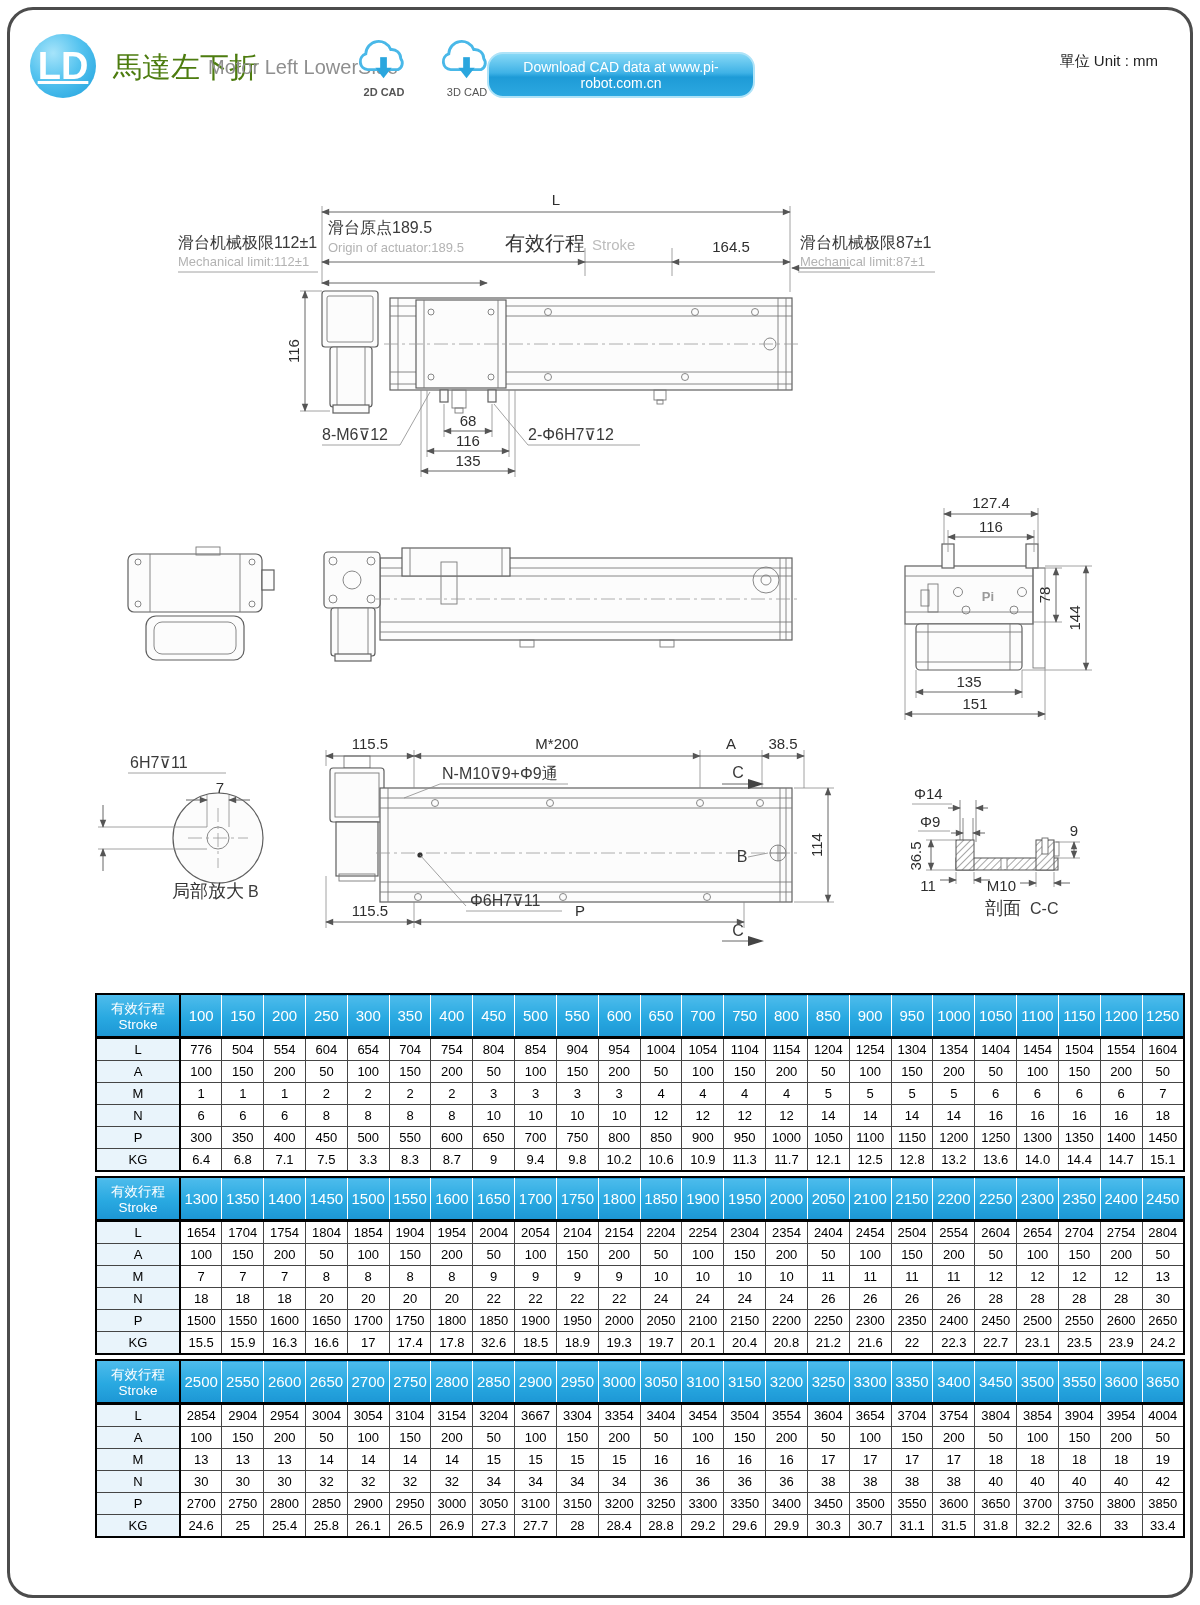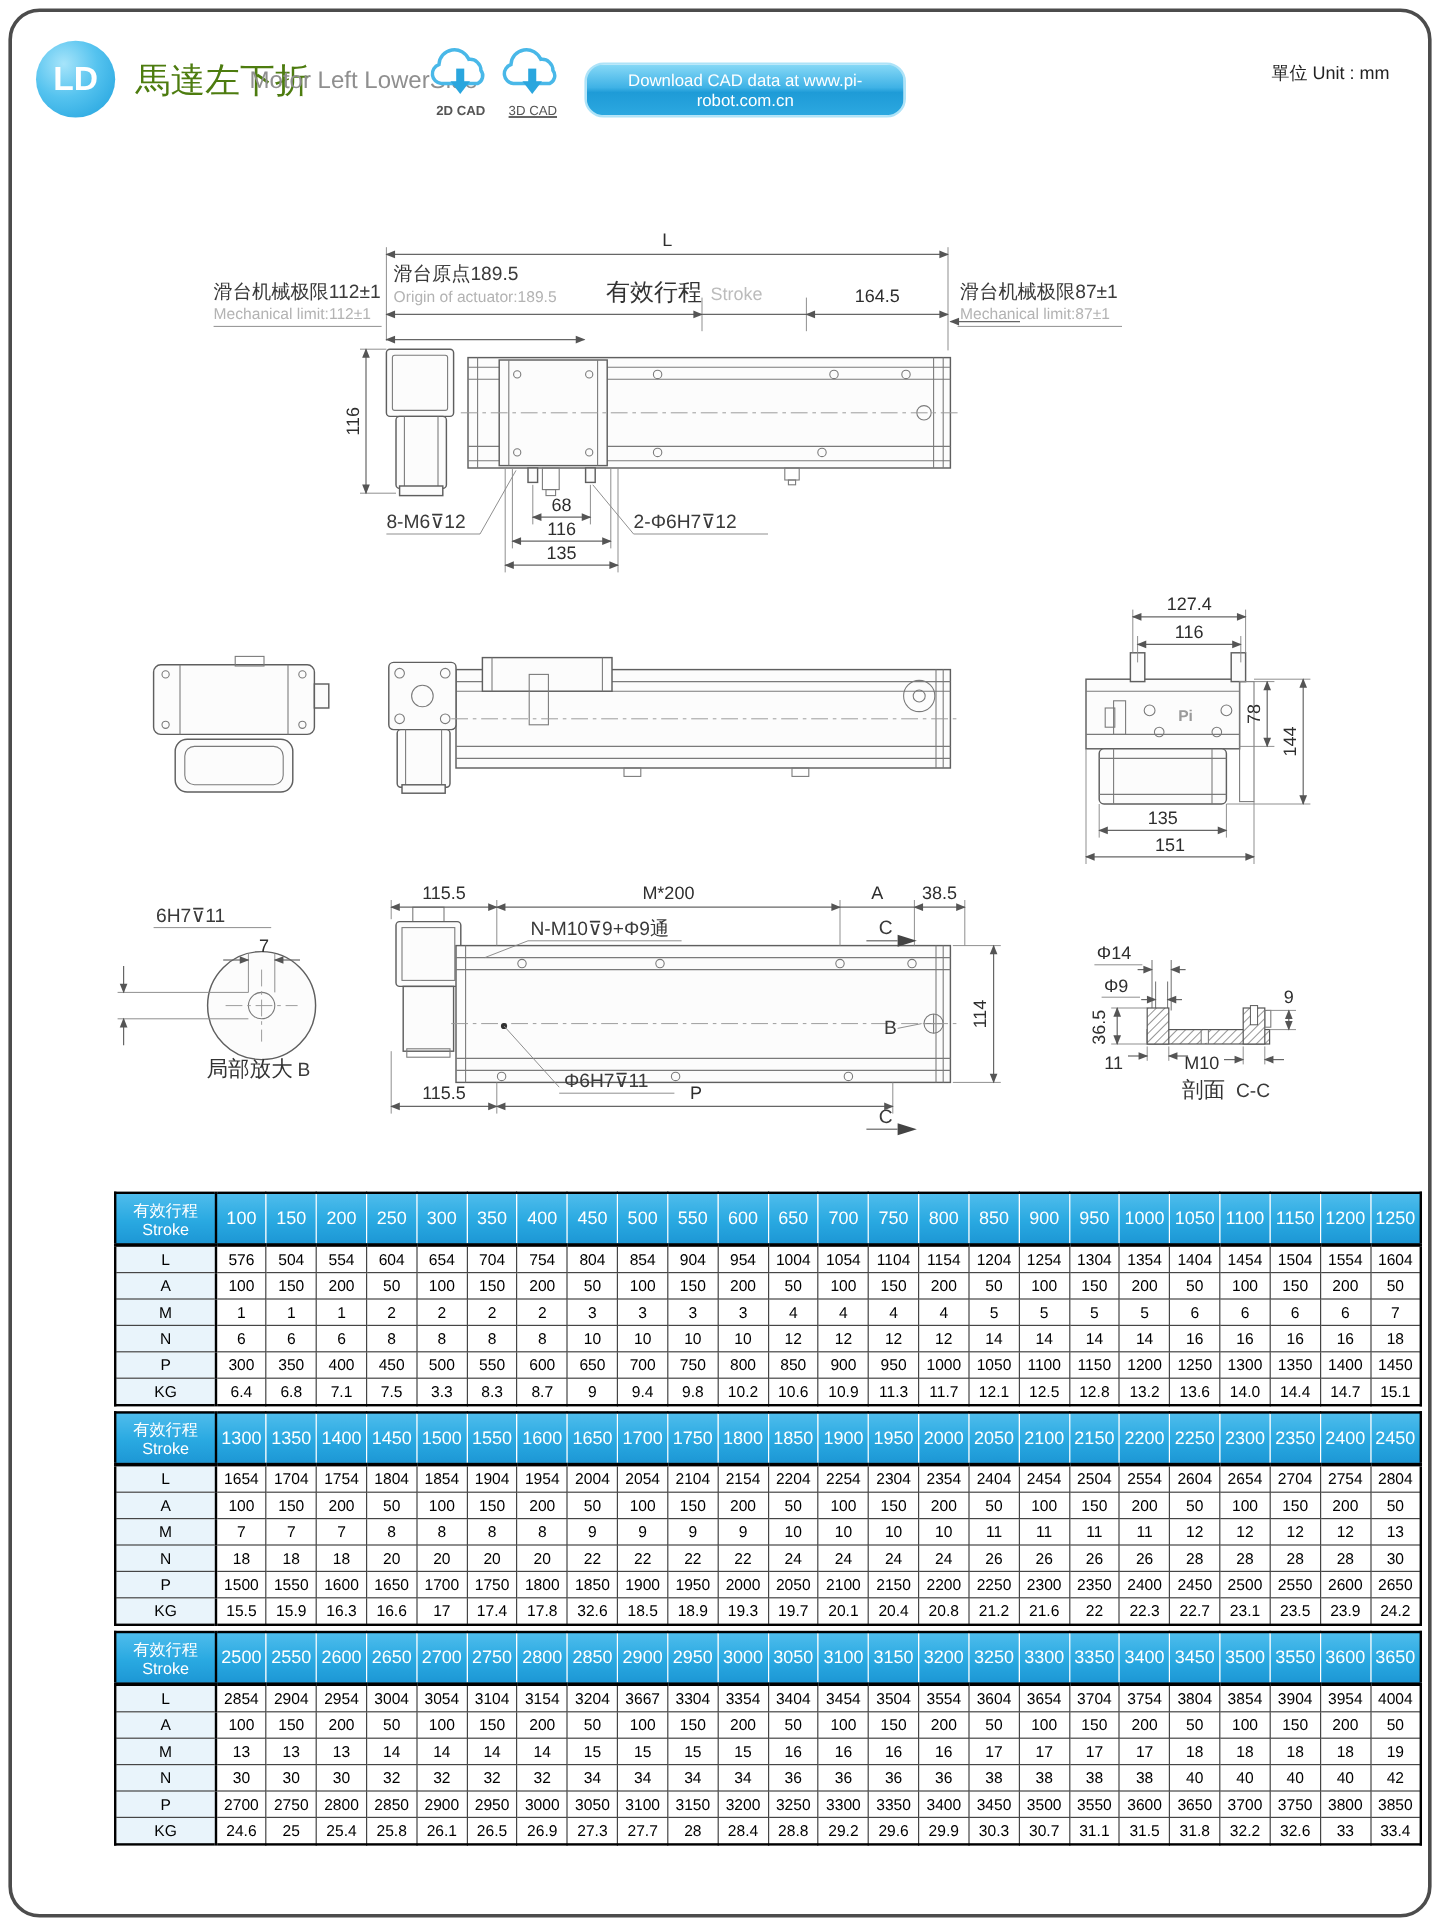--- a/index.html
+++ b/index.html
@@ -2,26 +2,26 @@
 <html><head>
 <meta charset="utf-8">
 <style>
   html,body{margin:0;padding:0;background:#fff;}
   body{font-family:"Liberation Sans",sans-serif;}
   .page{position:relative;width:1200px;height:1605px;background:#fff;overflow:hidden;}
   .frame{position:absolute;inset:7px;border:3px solid #4c4c4c;border-radius:26px;pointer-events:none;}
   
   .badge{position:absolute;left:30px;top:34px;width:66px;height:64px;border-radius:50%;
     background:radial-gradient(circle at 35% 30%, #a6e4fa, #55c3ef 45%, #1c9fdc 100%);
-    color:#fff;font-size:28px;font-weight:bold;display:flex;align-items:center;justify-content:center;}
+    color:#fff;font-size:38px;font-weight:bold;display:flex;align-items:center;justify-content:center;text-decoration:underline;}
   .title-zh{position:absolute;left:113px;top:48px;font-size:29px;color:#4d7c0f;text-align:right;}
   .title-en{position:absolute;left:208px;top:56px;font-size:20px;color:#8f8f8f;}
   .cad{position:absolute;top:38px;width:58px;text-align:center;cursor:pointer;}
   .cad-2d{left:355px;font-weight:bold;}
-  .cad-3d{left:415px;text-decoration:underline;}
+  .cad-3d{left:438px;}
   .cad .lbl{display:block;margin-top:-2px;font-size:11px;color:#555;}
   .dl-btn{position:absolute;left:487px;top:52px;width:268px;height:46px;border-radius:16px;
     border:2px solid #aee3f8;color:#fff;font-size:14px;
     background:linear-gradient(180deg,#86d8f6 0%,#3fb2e6 45%,#1e9bd7 55%,#2ca8e0 100%);
     font-family:"Liberation Sans",sans-serif;cursor:pointer;}
   .unit{position:absolute;right:42px;top:52px;font-size:15px;color:#222;}
   
   .drawings{position:absolute;left:0;top:0;width:1200px;height:990px;}
   .drawings{font-family:"Liberation Sans",sans-serif;}
   .o{fill:#fcfcfc;stroke:#5f5f5f;stroke-width:1.2;}
@@ -471,21 +471,21 @@
             <th>1050</th>
             <th>1100</th>
             <th>1150</th>
             <th>1200</th>
             <th>1250</th>
           </tr>
         </thead>
         <tbody>
           <tr>
             <td class="rowlabel">L</td>
-            <td>576</td>
+            <td>776</td>
             <td>504</td>
             <td>554</td>
             <td>604</td>
             <td>654</td>
             <td>704</td>
             <td>754</td>
             <td>804</td>
             <td>854</td>
             <td>904</td>
             <td>954</td>

